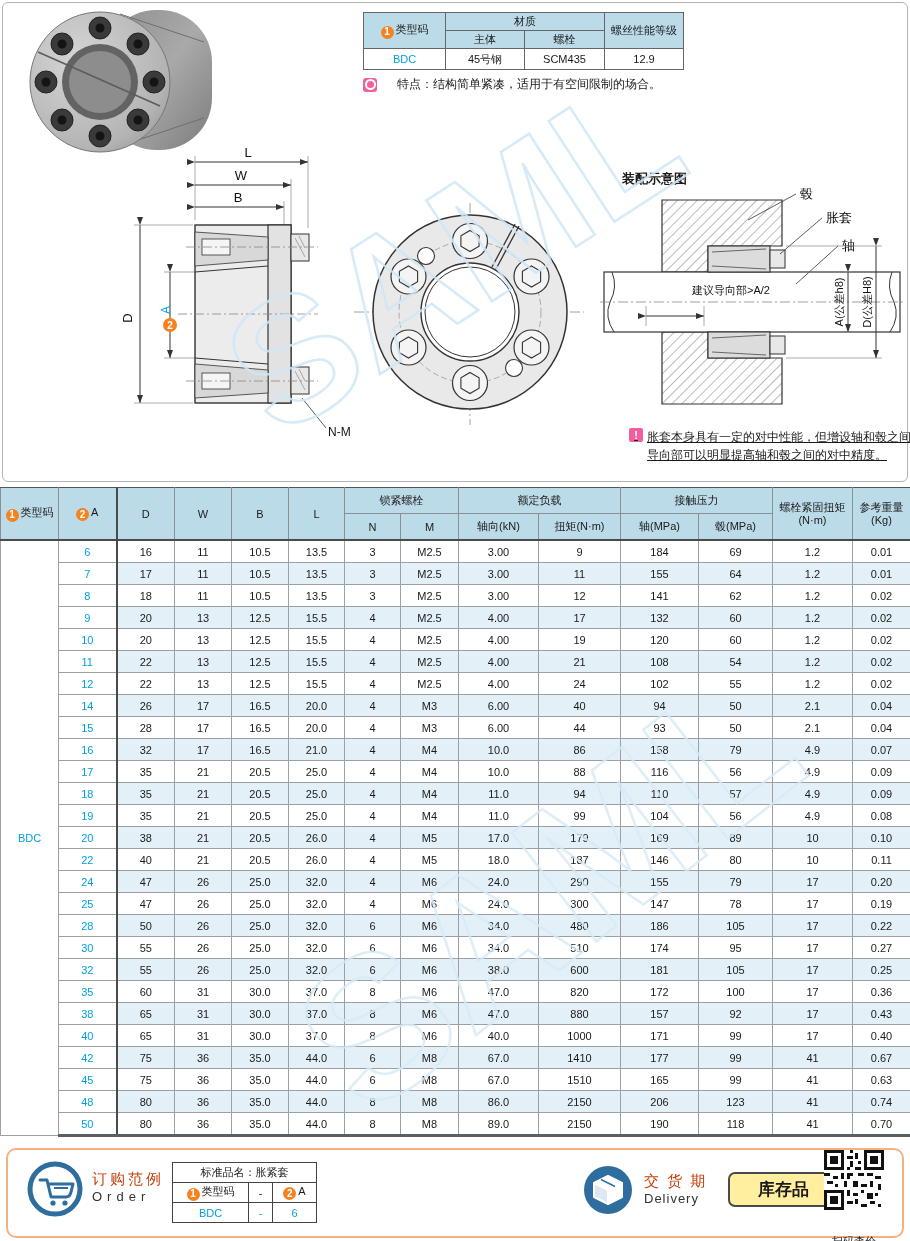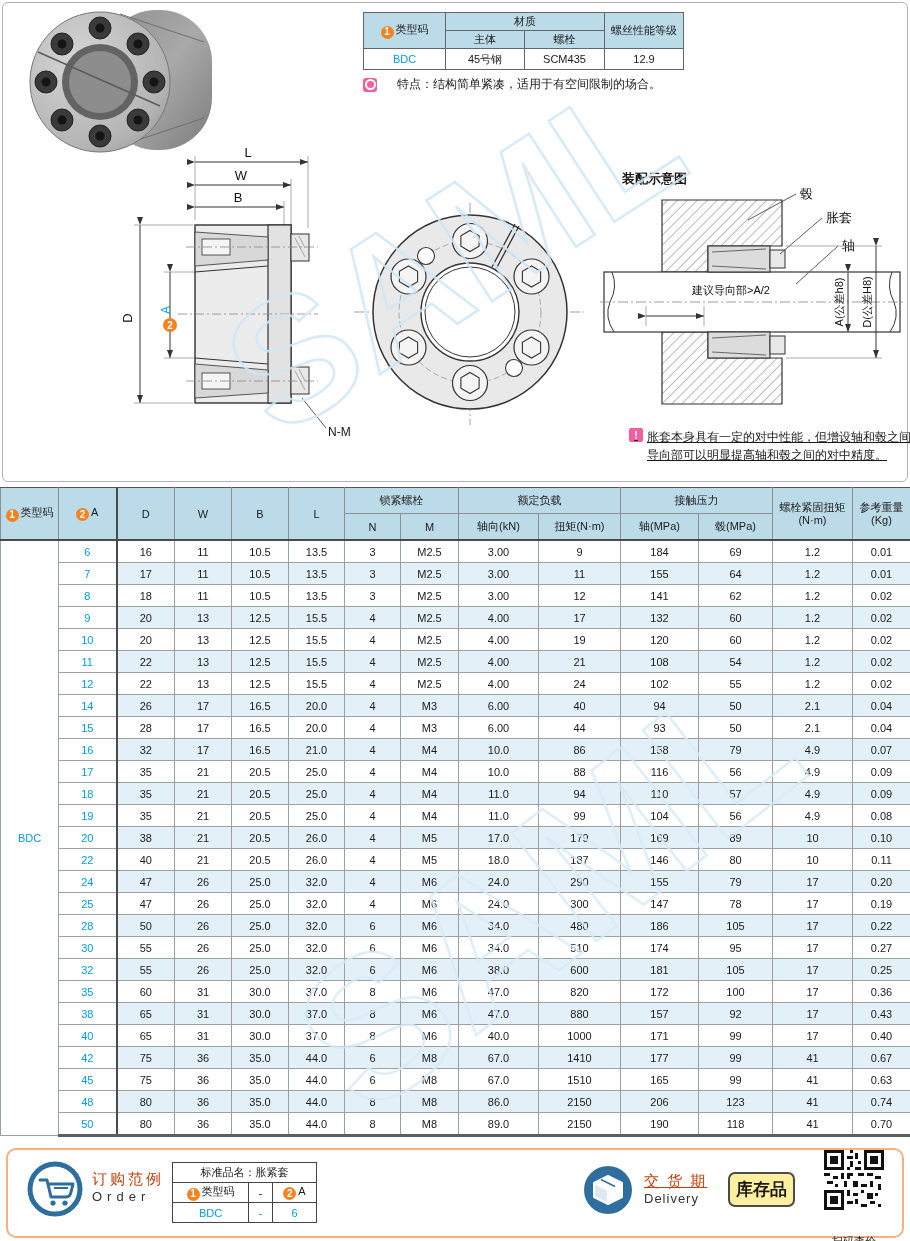--- a/index.html
+++ b/index.html
@@ -46,21 +46,21 @@
   .main-table tbody tr.alt td{background:#e4f0f7;}
   .main-table tbody tr.alt td.a-cell, .main-table tbody tr.alt td.code-cell{background:#fff;}
   .main-table tbody tr:last-child td{border-bottom:3px solid #5a5f63;}
   
   .footer-box{left:6px;top:1148px;width:894px;height:86px;border:2px solid #f6b183;border-radius:10px;}
   .order-title{font-size:15px;letter-spacing:3px;color:#c2410c;}
   .order-sub{font-size:13px;letter-spacing:5px;color:#333;}
   .order-table{border-collapse:collapse;table-layout:fixed;font-size:11px;}
   .order-table td{border:1px solid #444;text-align:center;height:19px;padding:0 2px;}
   .stock-badge{background:#ffef9f;border:2px solid #4a4a4a;border-radius:7px;font-size:17px;
-    font-weight:bold;padding:4px 6px;display:inline-block;}
+    font-weight:bold;padding:4px 28px;display:inline-block;}
   .qr-caption{font-size:11px;width:68px;text-align:center;margin-top:20px;}
   .wm{pointer-events:none;}
 </style>
 </head>
 <body>
 
 <div class="abs top-frame"></div>
 
 <div class="abs wm" style="left:190px;top:110px;transform:rotate(-33deg);z-index:4;opacity:.85;">
   <svg width="620" height="230" viewBox="0 0 620 230">
@@ -802,21 +802,21 @@
     <circle cx="28" cy="28" r="24" fill="#2e6e9e"></circle>
     <g stroke="#fff" stroke-width="2" stroke-linejoin="round">
       <polygon points="28,14 42,21 28,28 14,21" fill="#fff"></polygon>
       <polygon points="14,21 28,28 28,42 14,35" fill="#dce9f3"></polygon>
       <polygon points="42,21 28,28 28,42 42,35" fill="#fff"></polygon>
       <line x1="21" y1="17.5" x2="35" y2="24.5" stroke="#2e6e9e" stroke-width="1.5"></line>
     </g>
   </svg>
 </div>
 <div class="abs" style="left:644px;top:1172px;z-index:2;">
-  <div class="order-title" style="letter-spacing:2px;text-decoration:underline;">交 货 期</div>
+  <div class="order-title" style="letter-spacing:2px;">交 货 期</div>
   <div class="order-sub" style="letter-spacing:1px;">Delivery</div>
 </div>
 
 <div class="abs" style="left:728px;top:1172px;z-index:2;">
   <span class="stock-badge">库存品</span>
 </div>
 
 <div class="abs" style="left:824px;top:1150px;z-index:2;">
   <svg width="60" height="60" viewBox="0 0 21 21" shape-rendering="crispEdges">
     <rect width="21" height="21" fill="#fff"></rect>

